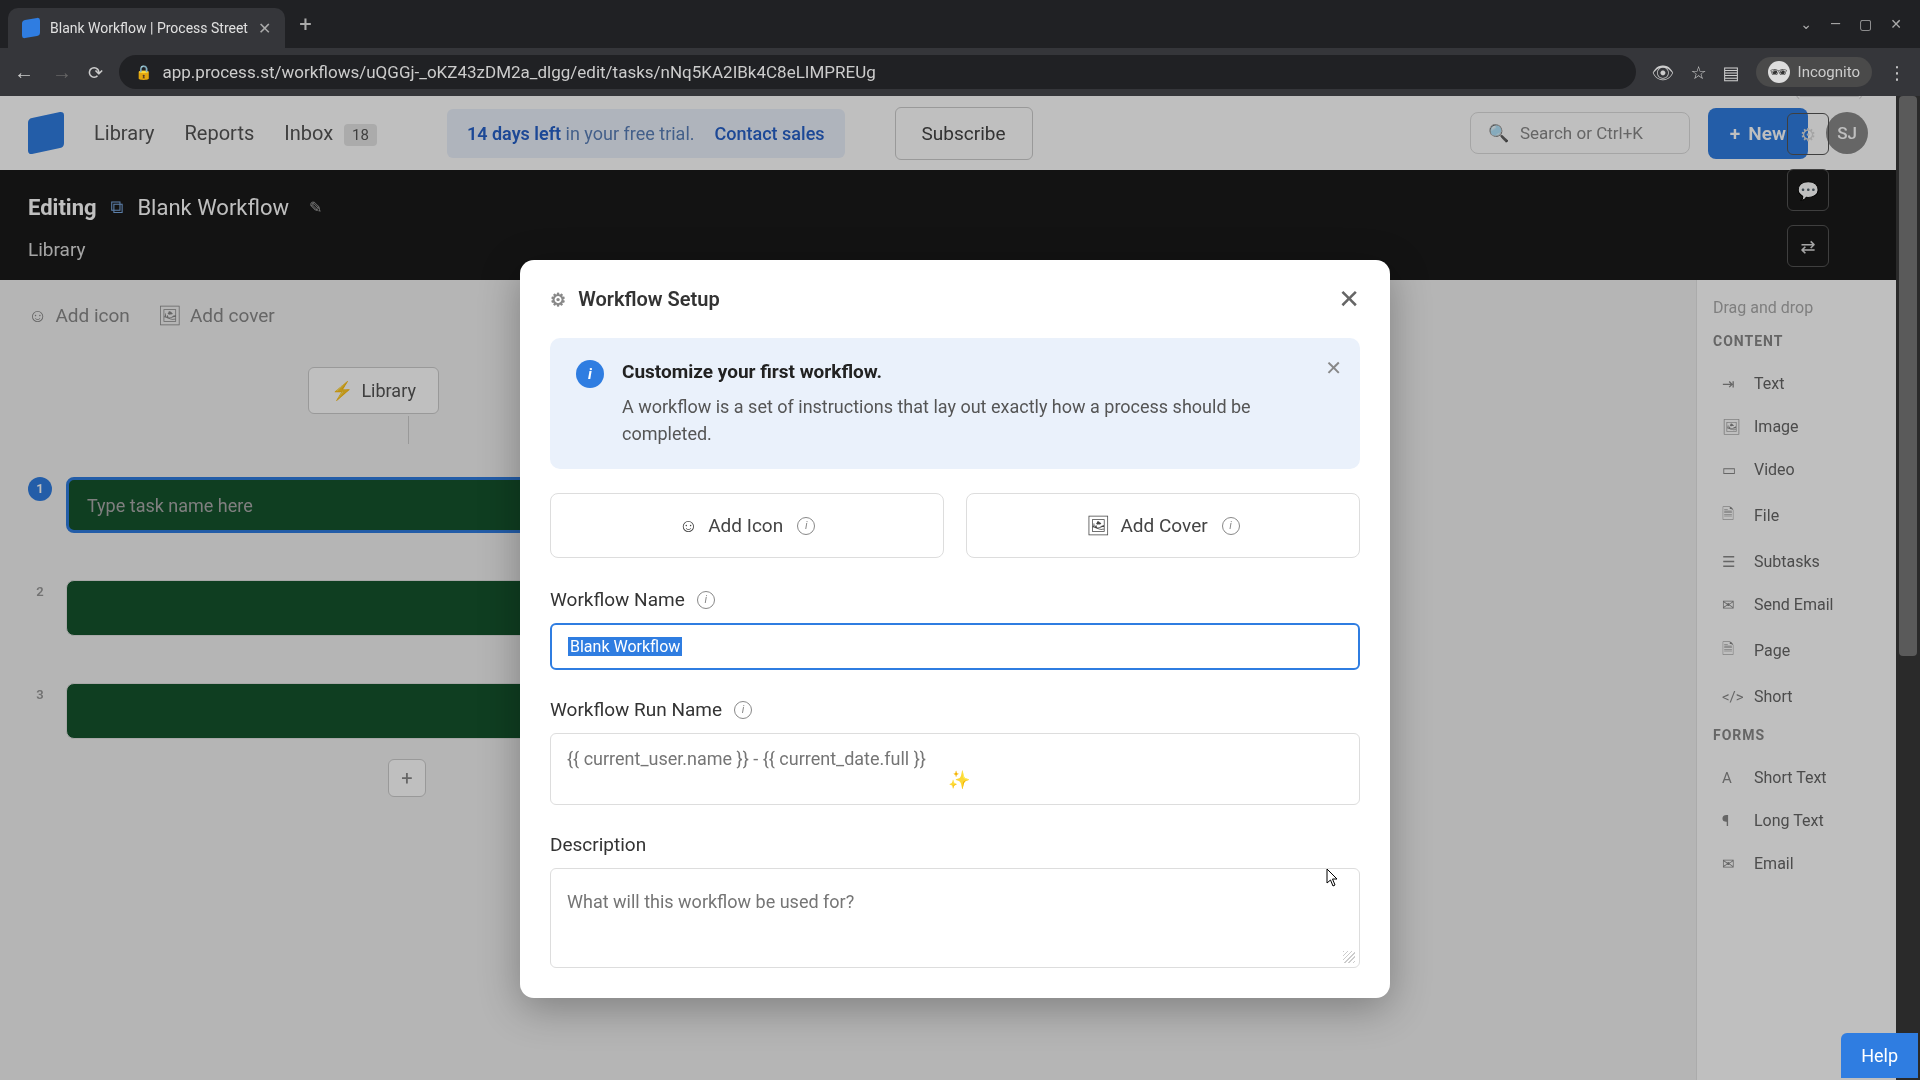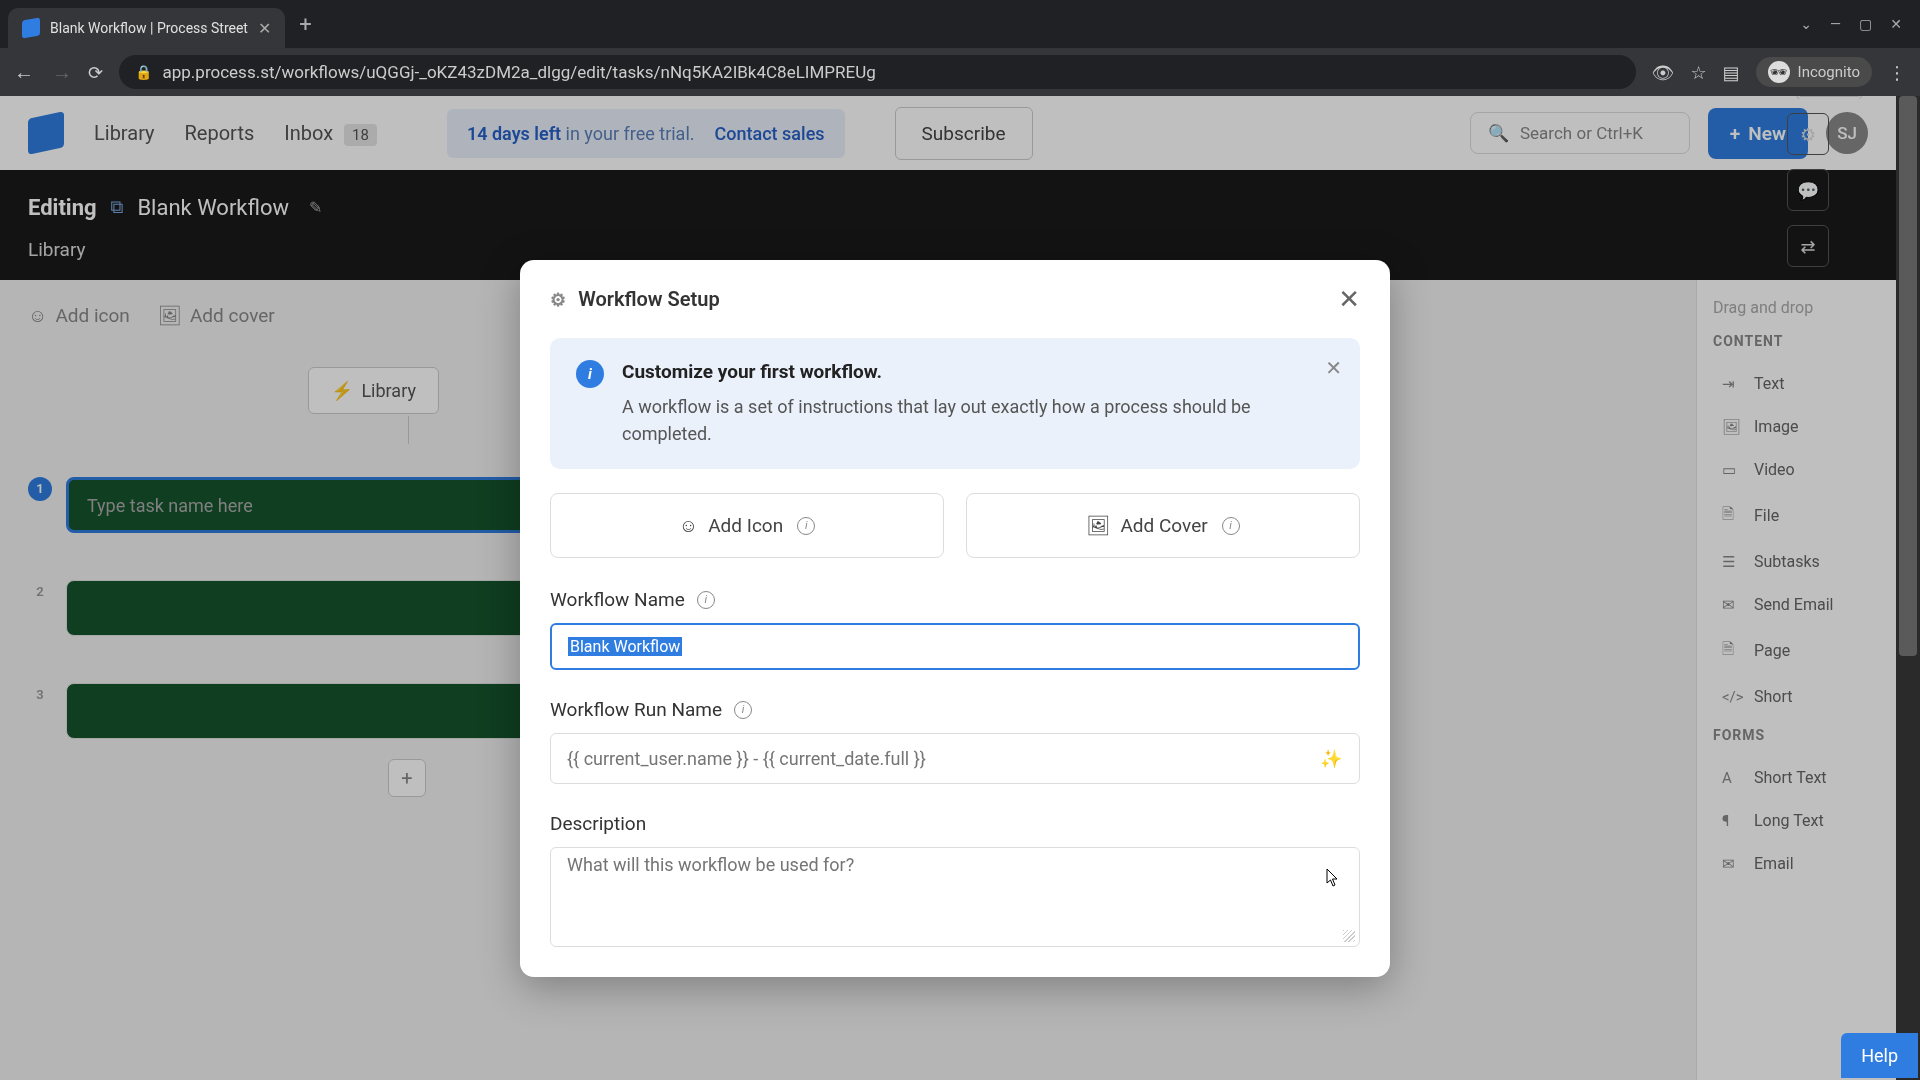--- a/index.html
+++ b/index.html
@@ -95,24 +95,24 @@
 .info-icon { width: 28px; height: 28px; border-radius: 50%; background: #2f7de1; color: #fff; display: flex; align-items: center; justify-content: center; font-size: 15px; font-weight: 700; font-style: italic; flex-shrink: 0; }
 .info-content h4 { font-size: 19px; color: #222; margin-bottom: 10px; }
 .info-content p { font-size: 18px; color: #555; line-height: 1.5; }
 .info-close { position: absolute; right: 18px; top: 18px; color: #888; font-size: 20px; cursor: pointer; }
 .add-row { display: flex; gap: 22px; margin-bottom: 30px; }
 .add-btn { flex: 1; border: 1px solid #ddd; border-radius: 8px; padding: 20px; display: flex; align-items: center; justify-content: center; gap: 10px; font-size: 19px; color: #444; cursor: pointer; }
 .circled-i { width: 18px; height: 18px; border: 1.5px solid #888; border-radius: 50%; display: inline-flex; align-items: center; justify-content: center; font-size: 11px; color: #888; font-style: italic; margin-left: 4px; }
 .field-label { font-size: 19px; color: #333; margin-bottom: 12px; display: flex; align-items: center; gap: 8px; }
 .text-input-wrap { border: 2px solid #2f7de1; border-radius: 6px; padding: 12px 16px; margin-bottom: 28px; }
 .text-input-wrap .selected-text { background: #2f7de1; color: #fff; padding: 0 2px; }
-.text-input-plain { border: 1px solid #ddd; border-radius: 6px; padding: 14px 16px; margin-bottom: 28px; display: flex; align-items: center; }
+.text-input-plain { border: 1px solid #ddd; border-radius: 6px; padding: 14px 16px; margin-bottom: 28px; display: flex; align-items: center; flex-direction: column; }
 .text-input-plain input { border: none; outline: none; font-size: 18px; width: 100%; color: #888; }
 .wand { color: #888; font-size: 18px; margin-left: 10px; }
-.textarea-wrap { border: 1px solid #ddd; border-radius: 6px; padding: 6px 16px; height: 100px; position: relative; }
+.textarea-wrap { border: 1px solid #ddd; border-radius: 6px; padding: 22px 16px; height: 100px; position: relative; }
 .textarea-wrap textarea { border: none; outline: none; font-size: 18px; width: 100%; height: 100%; resize: none; color: #888; font-family: inherit; }
 .resize-handle { position: absolute; right: 4px; bottom: 4px; width: 12px; height: 12px; background: repeating-linear-gradient(135deg, #ccc 0 1px, transparent 1px 3px); }
 
 .cursor-img { position: absolute; z-index: 30; width: 14px; height: 18px; }
 .scrollbar { position: absolute; right: 0; top: 96px; bottom: 0; width: 24px; background: #2a2a2a; }
 .scrollthumb { position: absolute; top: 0; left: 3px; width: 18px; height: 560px; background: #5a5a5a; border-radius: 4px; }
 </style>
 </head>
 <body>
 

